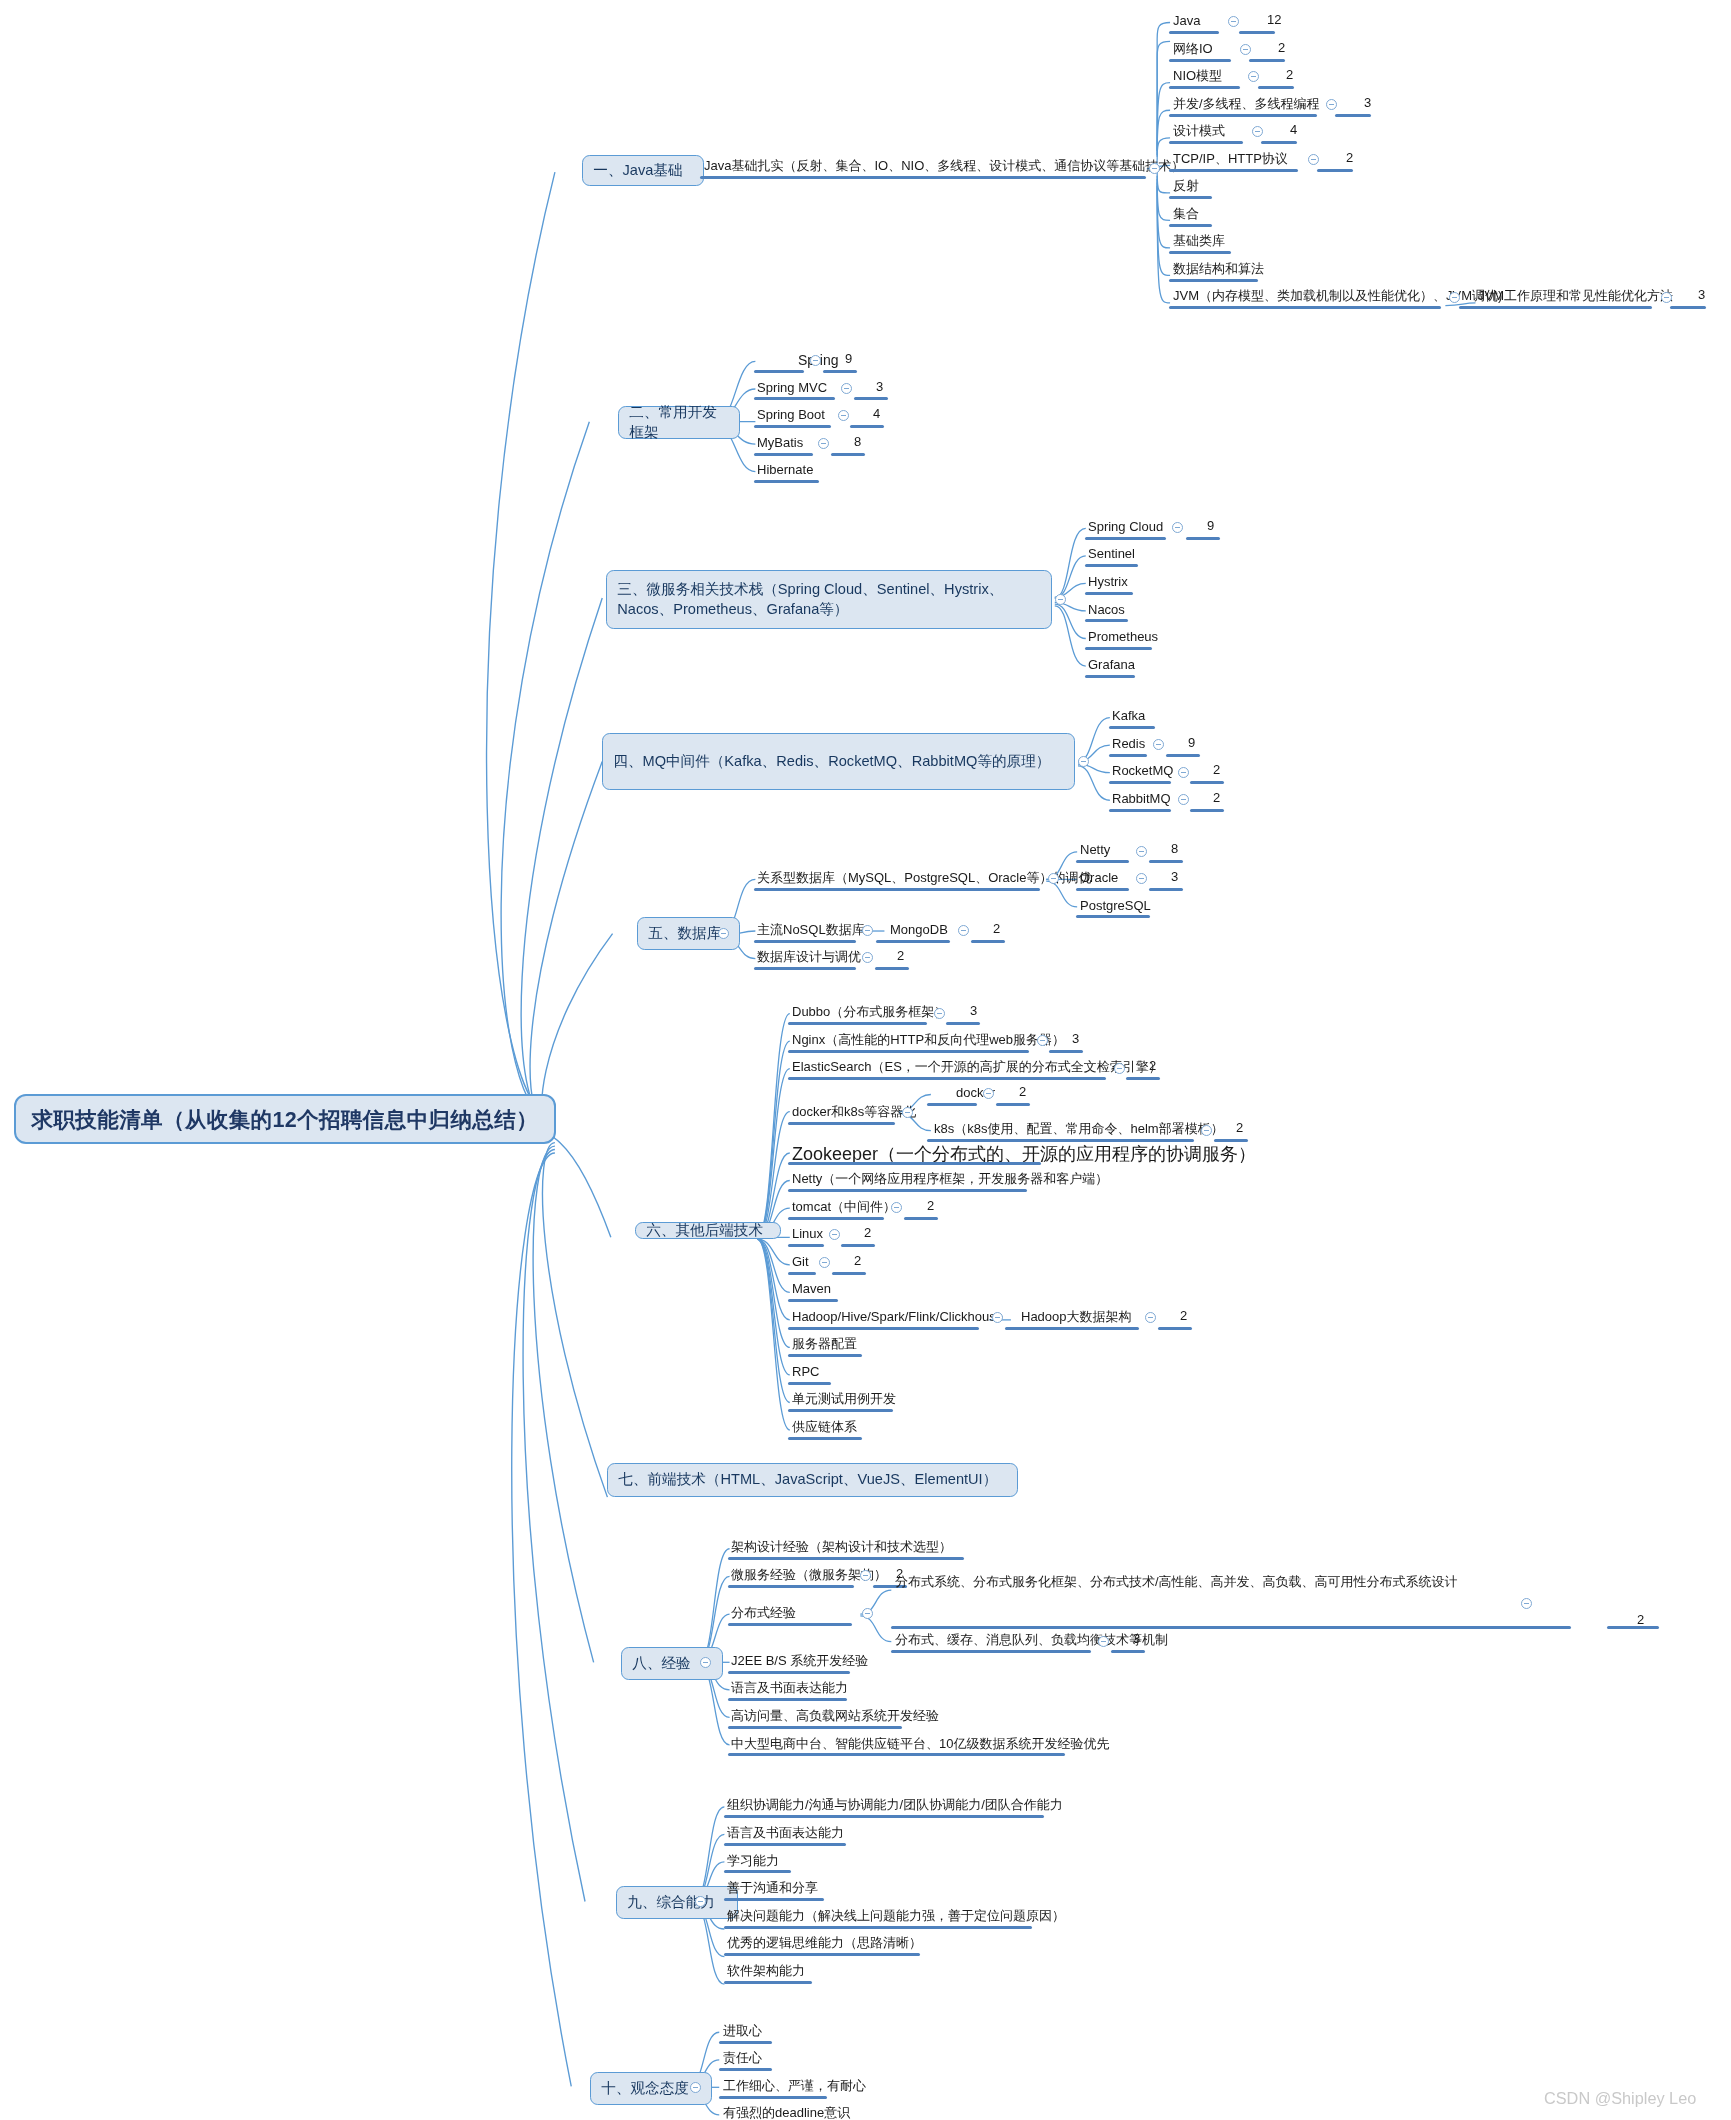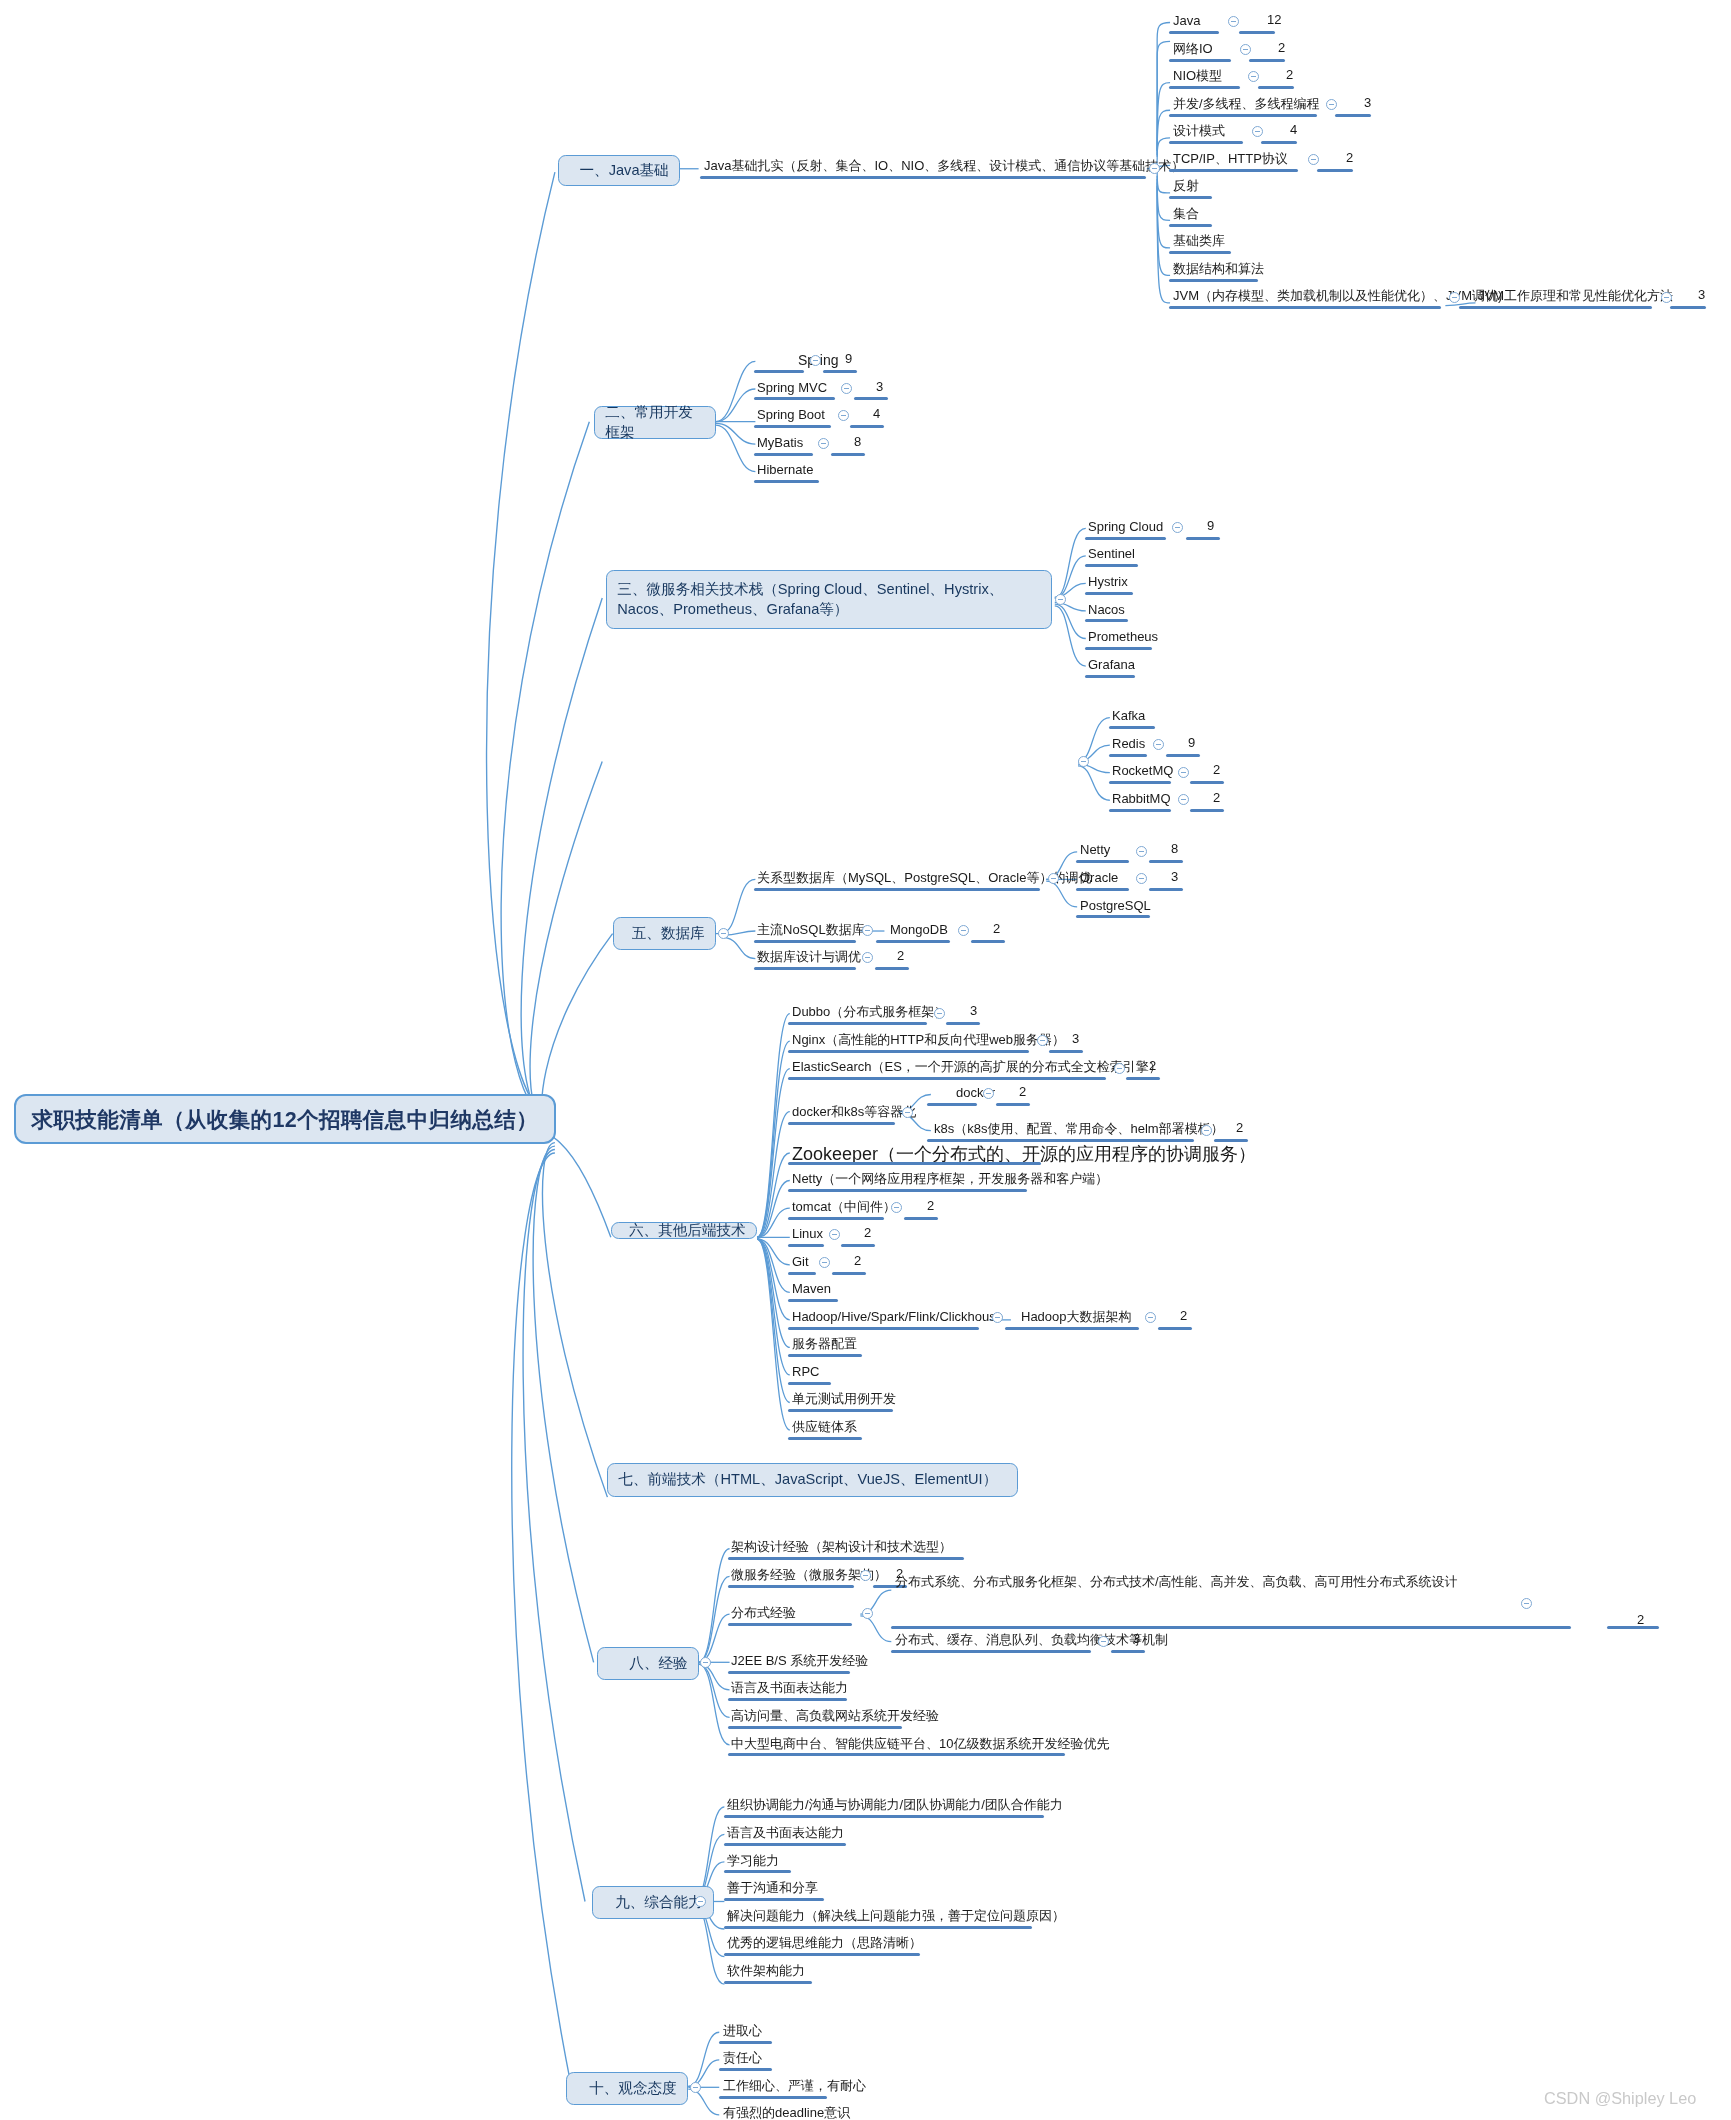--- a/index.html
+++ b/index.html
@@ -42,21 +42,21 @@
     position: absolute;
     box-sizing: border-box;
     background: #dce6f1;
     border: 1.7px solid #5b9bd5;
     border-radius: 7.7px;
     color: #17375e;
     display: flex; align-items: center;
     padding: 3.4px 10.3px;
     line-height: 1.34;
   }
-  .box-node.center { justify-content: flex-end; }
+  .box-node.center { justify-content: flex-start; margin-left: 24px; }
 
   
   .leaf {
     position: absolute;
     white-space: nowrap;
     color: #1a1a1a;
     line-height: 1.18;
   }
   .leaf .txt { display: inline-block; vertical-align: middle; }
   .leaf.wrap { white-space: normal; }
@@ -352,20 +352,23 @@
 
   <div class="leaf" style="left:1088px; top:601px; font-size:13px;"><span class="txt">Nacos</span></div>
   <div class="ul" style="left:1085px; top:619px; width:43px;"></div>
 
   <div class="leaf" style="left:1088px; top:628px; font-size:13px;"><span class="txt">Prometheus</span></div>
   <div class="ul" style="left:1085px; top:647px; width:67px;"></div>
 
   <div class="leaf" style="left:1088px; top:656px; font-size:13px;"><span class="txt">Grafana</span></div>
   <div class="ul" style="left:1085px; top:675px; width:50px;"></div>
 
+  <div class="box-node" style="left:602px; top:733px; width:473px; height:57px; font-size:14.6px;">
+    <span>四、MQ中间件（Kafka、Redis、RocketMQ、RabbitMQ等的原理）</span>
+  </div>
   <div class="toggle sm" style="left:1078px; top:756px;"></div>
 
   <div class="leaf" style="left:1112px; top:707px; font-size:13px;"><span class="txt">Kafka</span></div>
   <div class="ul" style="left:1109px; top:726px; width:46px;"></div>
 
   <div class="leaf" style="left:1112px; top:735px; font-size:13px;"><span class="txt">Redis</span></div>
   <div class="toggle sm" style="left:1153px; top:739px;"></div>
   <div class="count" style="left:1188px; top:735px; font-size:13px;">9</div>
   <div class="ul" style="left:1109px; top:754px; width:38px;"></div>
   <div class="ul" style="left:1166px; top:754px; width:34px;"></div>

